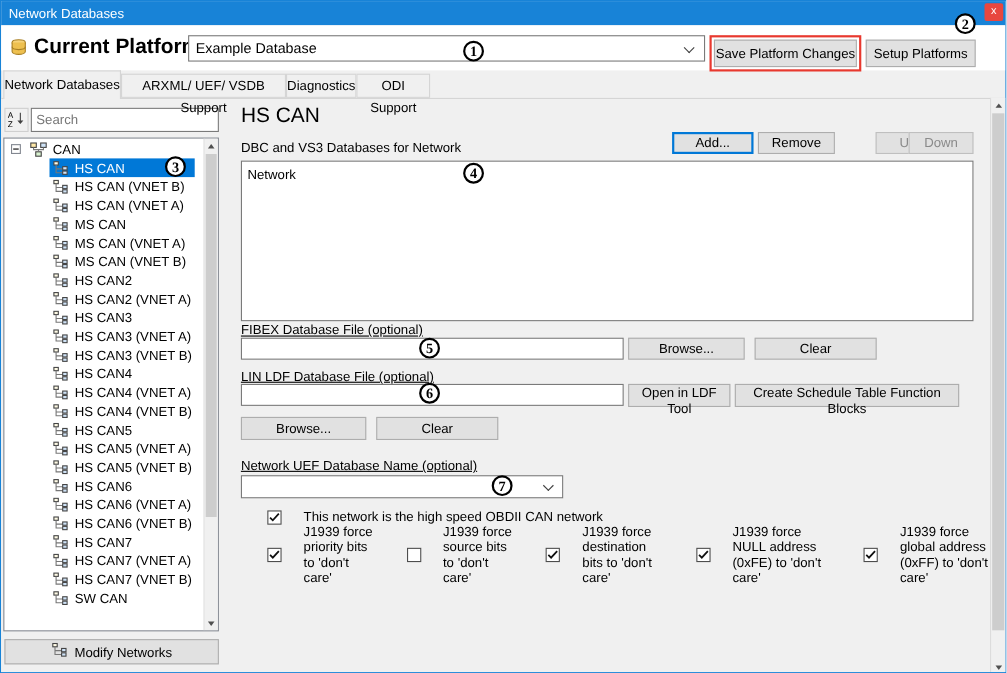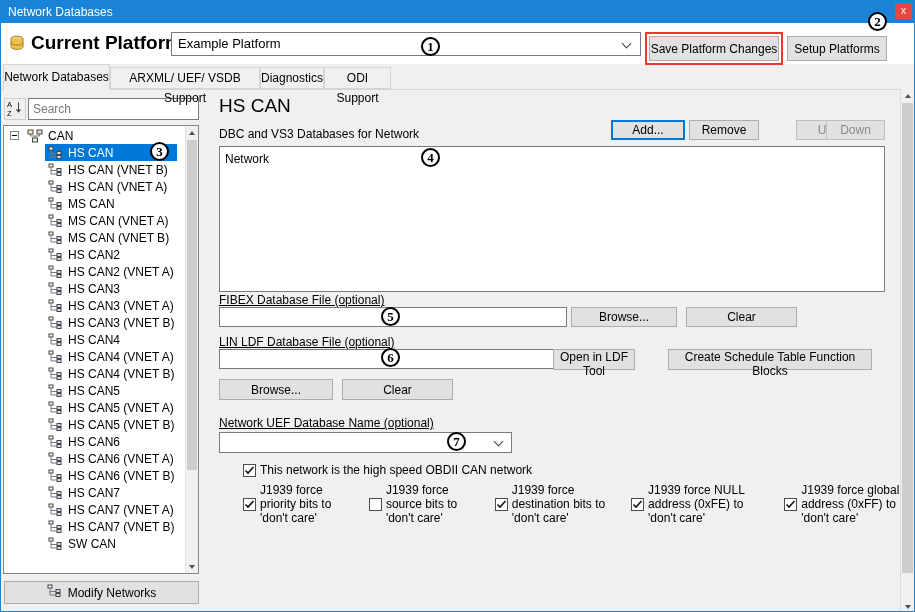--- a/index.html
+++ b/index.html
@@ -80,29 +80,29 @@
   .listbox { position:absolute; left:218px; top:145px; width:666px; height:146px; background:#fff; border:1px solid #7a7a7a; padding:4px 5px; }
   .listbox .item { line-height:16px; }
 
   .flabel { position:absolute; left:218px;text-decoration:underline; }
   .fibex-label { top:292px; } .lin-label { top:334px; } .uef-label { top:415px; }
   .text-input { position:absolute; border:1px solid #7a7a7a; background:#fff; font-family:inherit; font-size:12px; padding-left:4px; }
   .fibex-input { left:218px; top:306px; width:348px; height:20px; }
   .lin-input   { left:218px; top:348px; width:348px; height:20px; }
   .browse1 { left:570px; top:306px; width:106px; height:20px; }
   .clear1  { left:685px; top:306px; width:111px; height:20px; }
-  .ldf-btn   { left:552px; top:348px; width:82px;  height:21px; }
+  .ldf-btn   { left:570px; top:348px; width:93px;  height:21px; }
   .sched-btn { left:667px; top:348px; width:204px; height:21px; }
   .browse2 { left:218px; top:378px; width:114px; height:21px; }
   .clear2  { left:341px; top:378px; width:111px; height:21px; }
 
   .uef-combo { left:218px; top:431px; width:293px; height:21px; font-size:12px; line-height:19px; }
   .uef-combo .chev { right:9px; top:5px; }
 
-  .cb-row { display:flex; align-items:center; gap:4px; height:16px;padding-left:24px; }
+  .cb-row { display:flex; align-items:center; gap:20px; height:16px;padding-left:24px; }
   .cb { width:13px; height:13px; border:1px solid #4d4d4d; background:#fff; position:relative; flex:none; }
   .cb svg { position:absolute; left:0; top:0; }
   .obdii-row { position:absolute; left:218px; top:461px; }
   .j1939-list { position:absolute; left:218px; top:495px; display:flex; flex-direction:row; gap:0; }
   .j1939-list .cb-row { margin-bottom:0; height:16px; }
 
   
   .ann { position:absolute; width:19px; height:19px; border:2px solid #000; border-radius:50%; background:#fff; display:flex; align-items:center; justify-content:center; font-family:"Liberation Serif","DejaVu Serif",serif; font-size:13px; font-weight:700; z-index:50; }
   #ann1 { left:420px; top:36px; }
   #ann2 { left:867px; top:11px; }
@@ -127,21 +127,21 @@
   <div class="toolbar">
     <span class="platform-icon">
       <svg width="16" height="16" viewBox="0 0 16 16">
         <ellipse cx="8" cy="3.6" rx="6" ry="2.5" fill="#f6d37a" stroke="#a87f24"></ellipse>
         <path d="M2 3.6 V11.8 c0 1.4 2.7 2.6 6 2.6 s6 -1.2 6 -2.6 V3.6" fill="#eec04f" stroke="#a87f24"></path>
         <path d="M2 7.6 c0 1.4 2.7 2.5 6 2.5 s6 -1.1 6 -2.5" fill="none" stroke="#a87f24"></path>
       </svg>
     </span>
     <span class="current-platform-label">Current Platform</span>
     <div class="combo platform-combo">
-      <span class="combo-text">Example Platform</span>
+      <span class="combo-text">Example Database</span>
       <span class="chev"></span>
     </div>
     <button class="btn save-btn">Save Platform Changes</button>
     <button class="btn setup-btn">Setup Platforms</button>
     <div class="red-rect"></div>
   </div>
 
   <div class="pane"></div>
   <div class="tabstrip">
     <div class="tab tab1 active">Network Databases</div>

